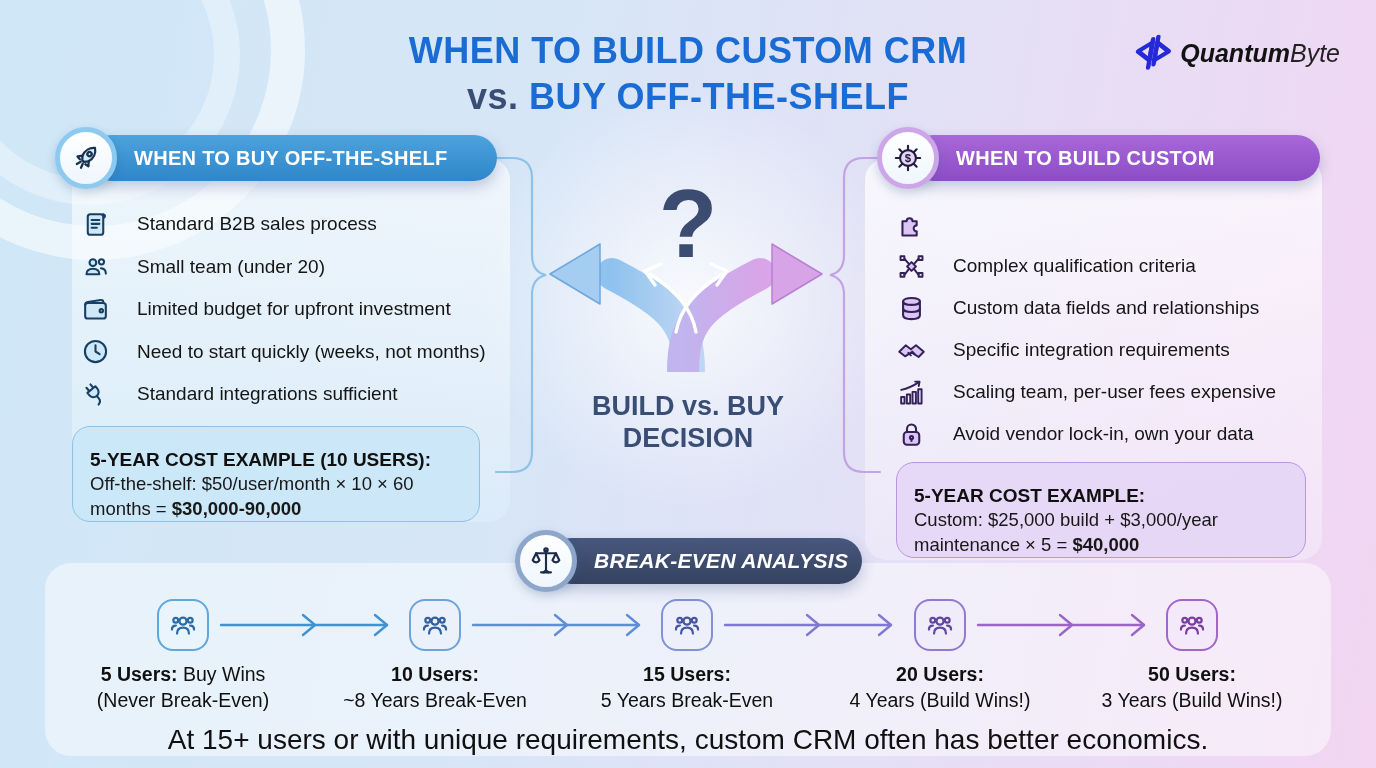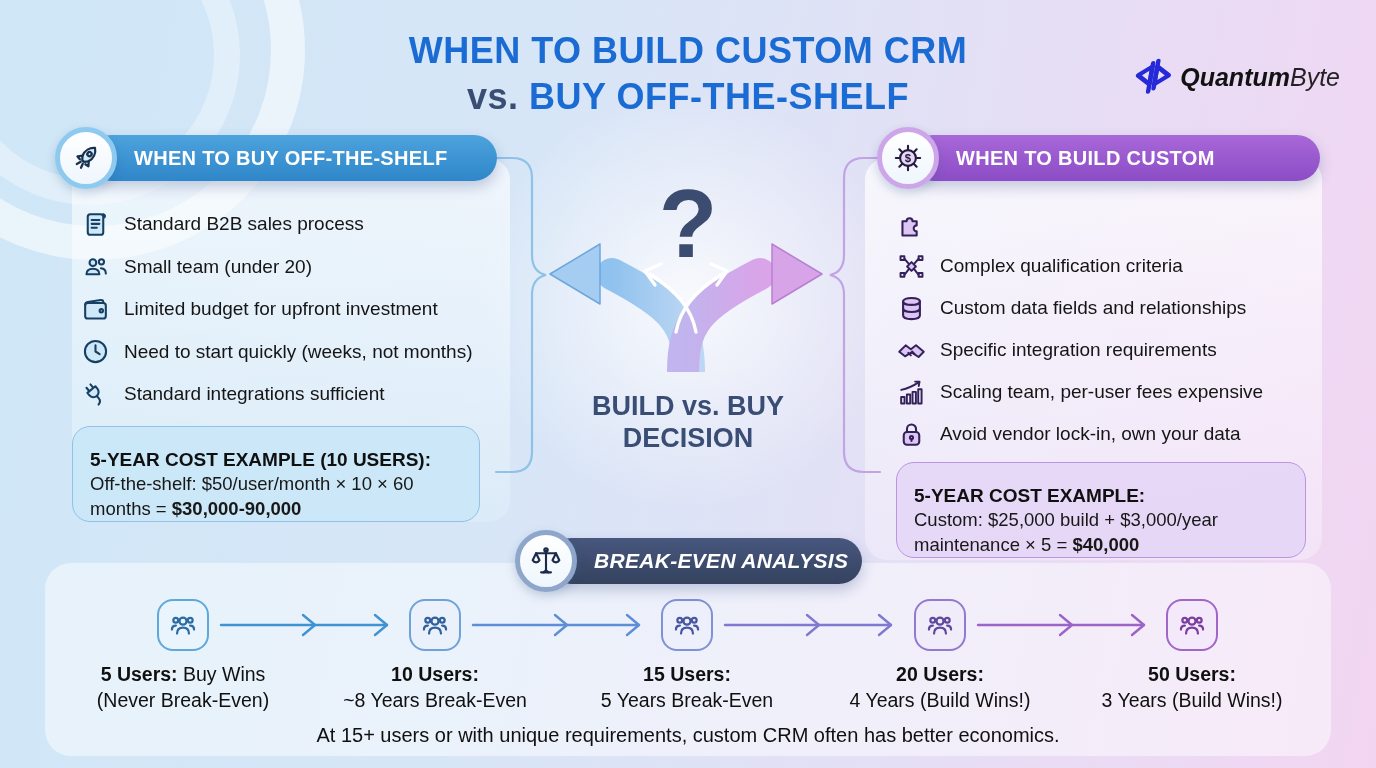--- a/index.html
+++ b/index.html
@@ -14,21 +14,21 @@
   .ring { position:absolute; border-radius:50%; border-style:solid; border-color:rgba(255,255,255,.55); }
   #ring1 { left:-115px; top:-160px; width:420px; height:420px; border-width:34px; }
   #ring2 { left:-60px; top:-95px; width:300px; height:300px; border-width:26px; border-color:rgba(255,255,255,.35); }
 
   
   #title { position:absolute; left:0; top:28px; width:100%; text-align:center; line-height:46px;
            font-weight:800; font-size:36px; letter-spacing:.5px; color:#1a6bd3; }
   #title .vs { color:#3a4e75; }
 
   
-  #logo { position:absolute; right:36px; top:32px; display:flex; align-items:center; gap:6px;margin-top:24px; }
+  #logo { position:absolute; right:36px; top:32px; display:flex; align-items:center; gap:6px; }
   #logo .wordmark { font-size:25px; font-style:italic; color:#121212; }
   #logo .wordmark b { font-weight:800; }
   #logo .wordmark .lt { font-weight:400; opacity:.92; }
 
   
   .sec-header { position:absolute; height:64px; }
   .badge-circle { position:absolute; left:0; top:0; width:62px; height:62px; border-radius:50%;
       background:linear-gradient(180deg,#ffffff, #eef6fd); display:flex; align-items:center; justify-content:center;
       z-index:3; box-shadow:0 4px 10px rgba(50,90,140,.25); }
   .pill { position:absolute; left:33px; top:8px; height:46px; border-radius:26px; z-index:2;
@@ -46,21 +46,21 @@
   #buy-card  { left:72px; top:158px; width:438px; height:364px;
       background:linear-gradient(180deg, rgba(255,255,255,.62), rgba(228,244,252,.38)); }
   #build-card{ left:865px; top:158px; width:457px; height:402px;
       background:linear-gradient(180deg, rgba(255,255,255,.72), rgba(248,241,253,.45)); }
 
   .items { position:absolute; display:flex; flex-direction:column; }
   #buy-items  { left:80px;  top:203px; width:420px; }
   #buy-items .item { height:42.5px; }
   #build-items{ left:896px; top:203px; width:440px; }
   #build-items .item { height:42px; }
-  .item { display:flex; align-items:center; gap:13px; }
+  .item { display:flex; align-items:center; gap:26px; }
   .item .txt { font-size:19px; color:#151515; }
   .item-icon { width:31px; height:31px; flex:0 0 31px; display:flex; }
   #buy-items  .item-icon { color:#173f63; --fill:#cfe8f8; }
   #build-items .item-icon { color:#33215a; --fill:#ddc6f4; }
   svg .f { fill:var(--fill); }
 
   
   .cost-box { position:absolute; border-radius:18px; padding:20px 17px; line-height:1.33; }
   #buy-cost  { left:72px; top:426px; width:408px; height:96px;
       background:rgba(199,230,247,.8); border:1.5px solid #8fc2e6; }
@@ -84,21 +84,21 @@
   #be-card { position:absolute; left:45px; top:563px; width:1286px; height:193px; border-radius:26px;
       background:rgba(255,255,255,.48); }
   .node-icon { position:absolute; top:36px; width:52px; height:52px; border-radius:16px;
       border:2px solid; display:flex; align-items:center; justify-content:center; }
   .node-icon svg { width:34px; height:34px; }
   .conn { position:absolute; top:48px; width:182px; height:28px; }
   .node-label { position:absolute; top:99px; width:250px; text-align:center; font-size:19.5px;
       line-height:1.32; color:#101010; }
   .node-label b { font-weight:700; }
   #be-footnote { position:absolute; left:0; top:161px; width:100%; text-align:center;
-      font-size:20px; color:#101010; }
+      font-size:28px; color:#101010; }
 </style>
 </head>
 <body>
 
 <div id="stage">
 
   <div id="ring1" class="ring"></div>
   <div id="ring2" class="ring"></div>
 
   <div id="title">

